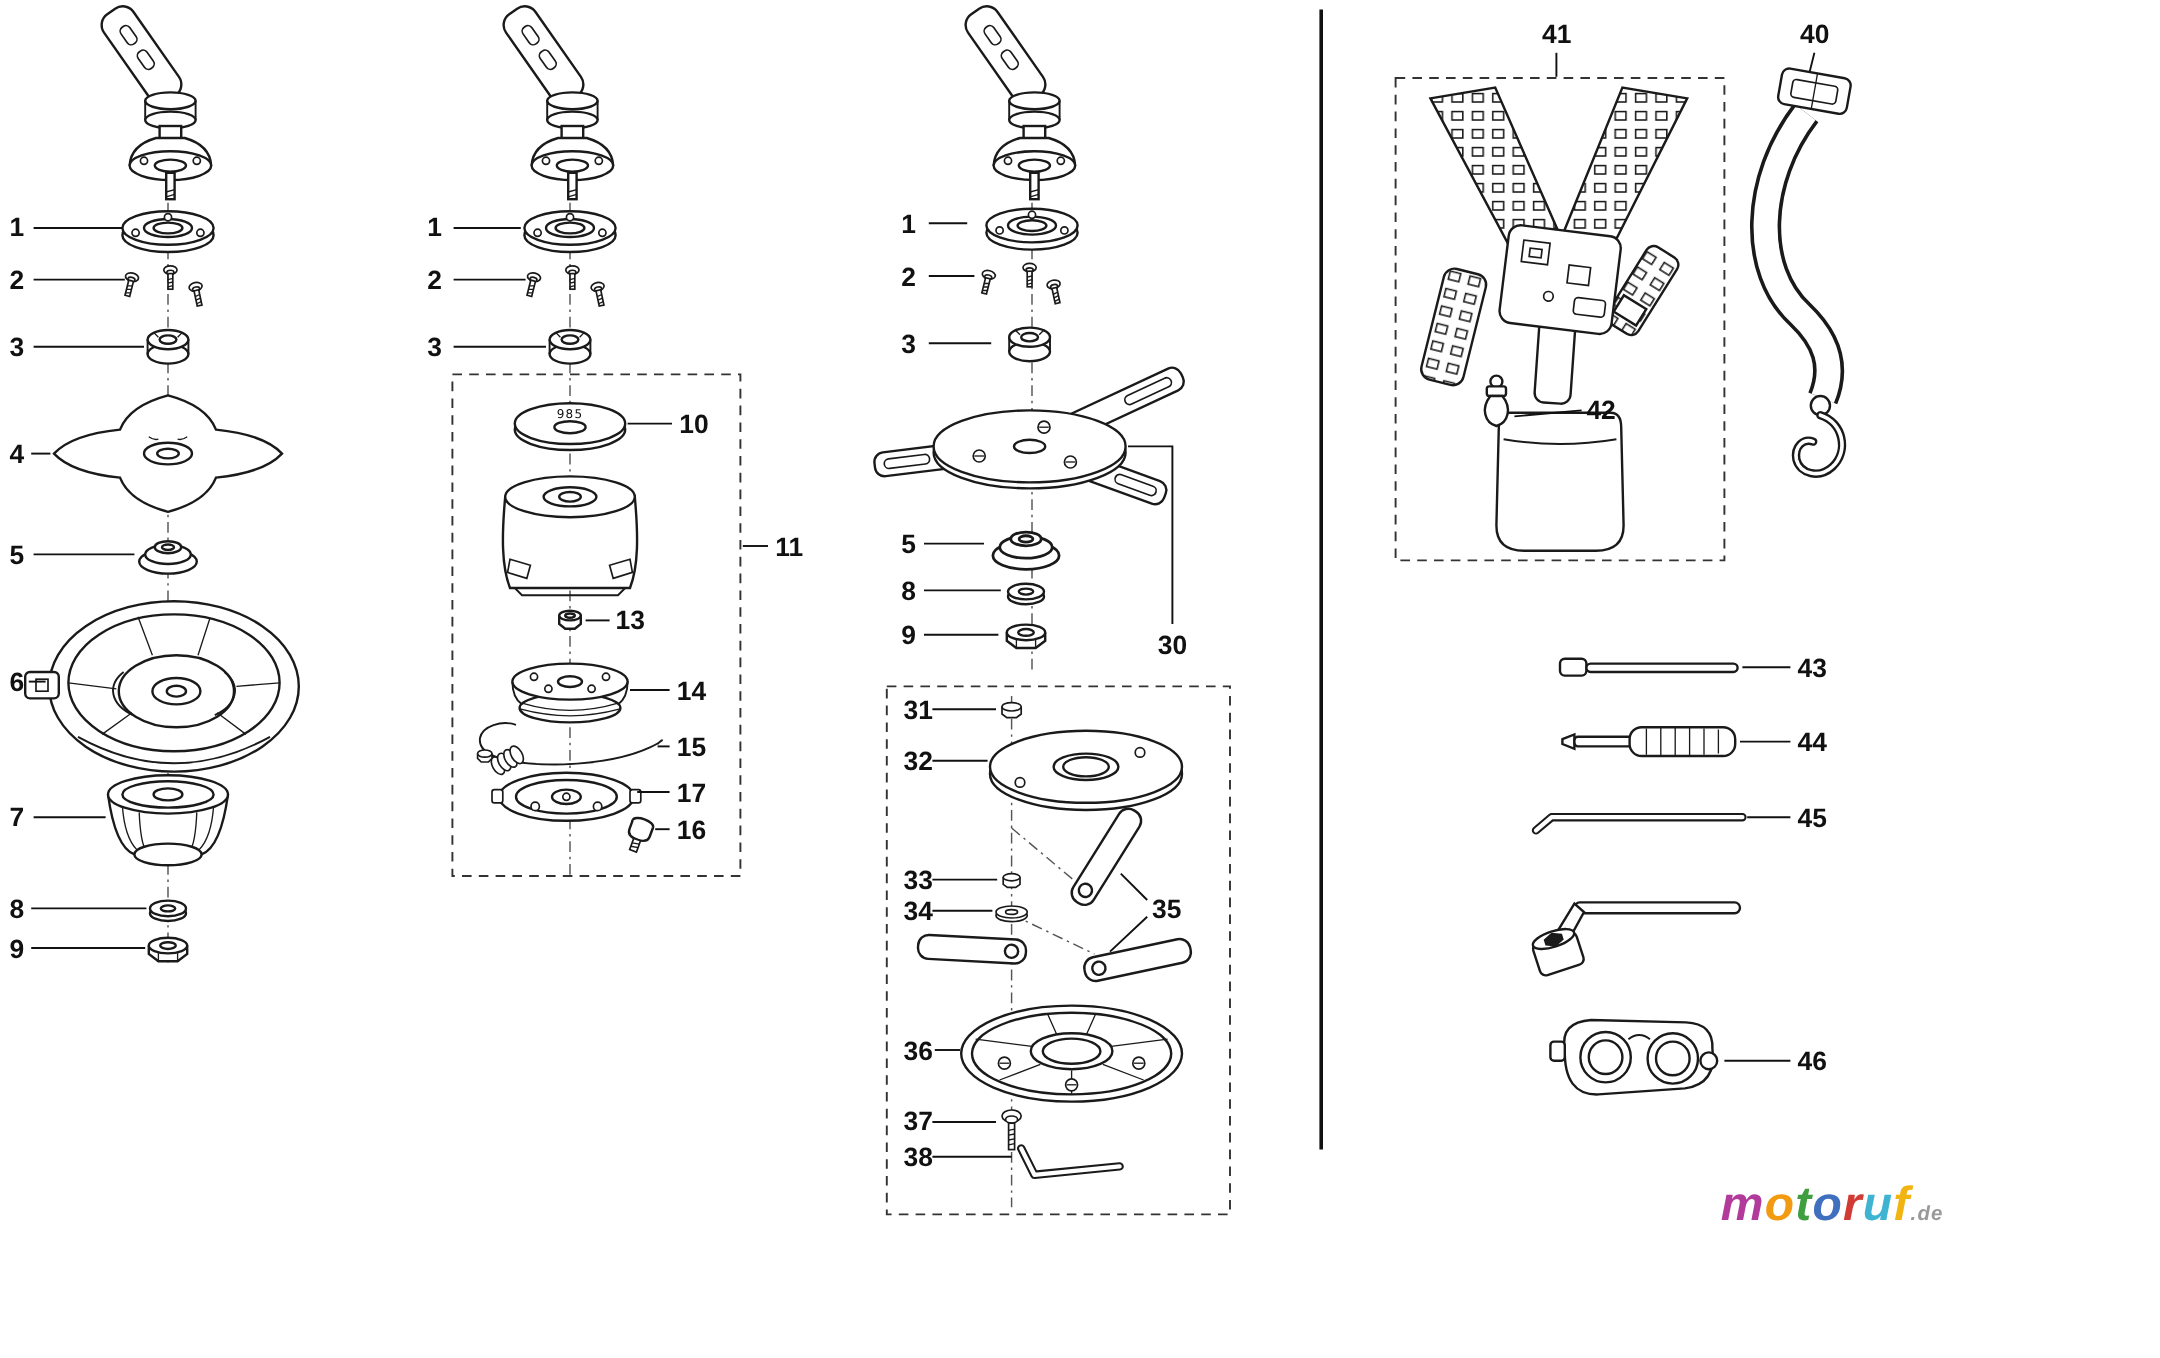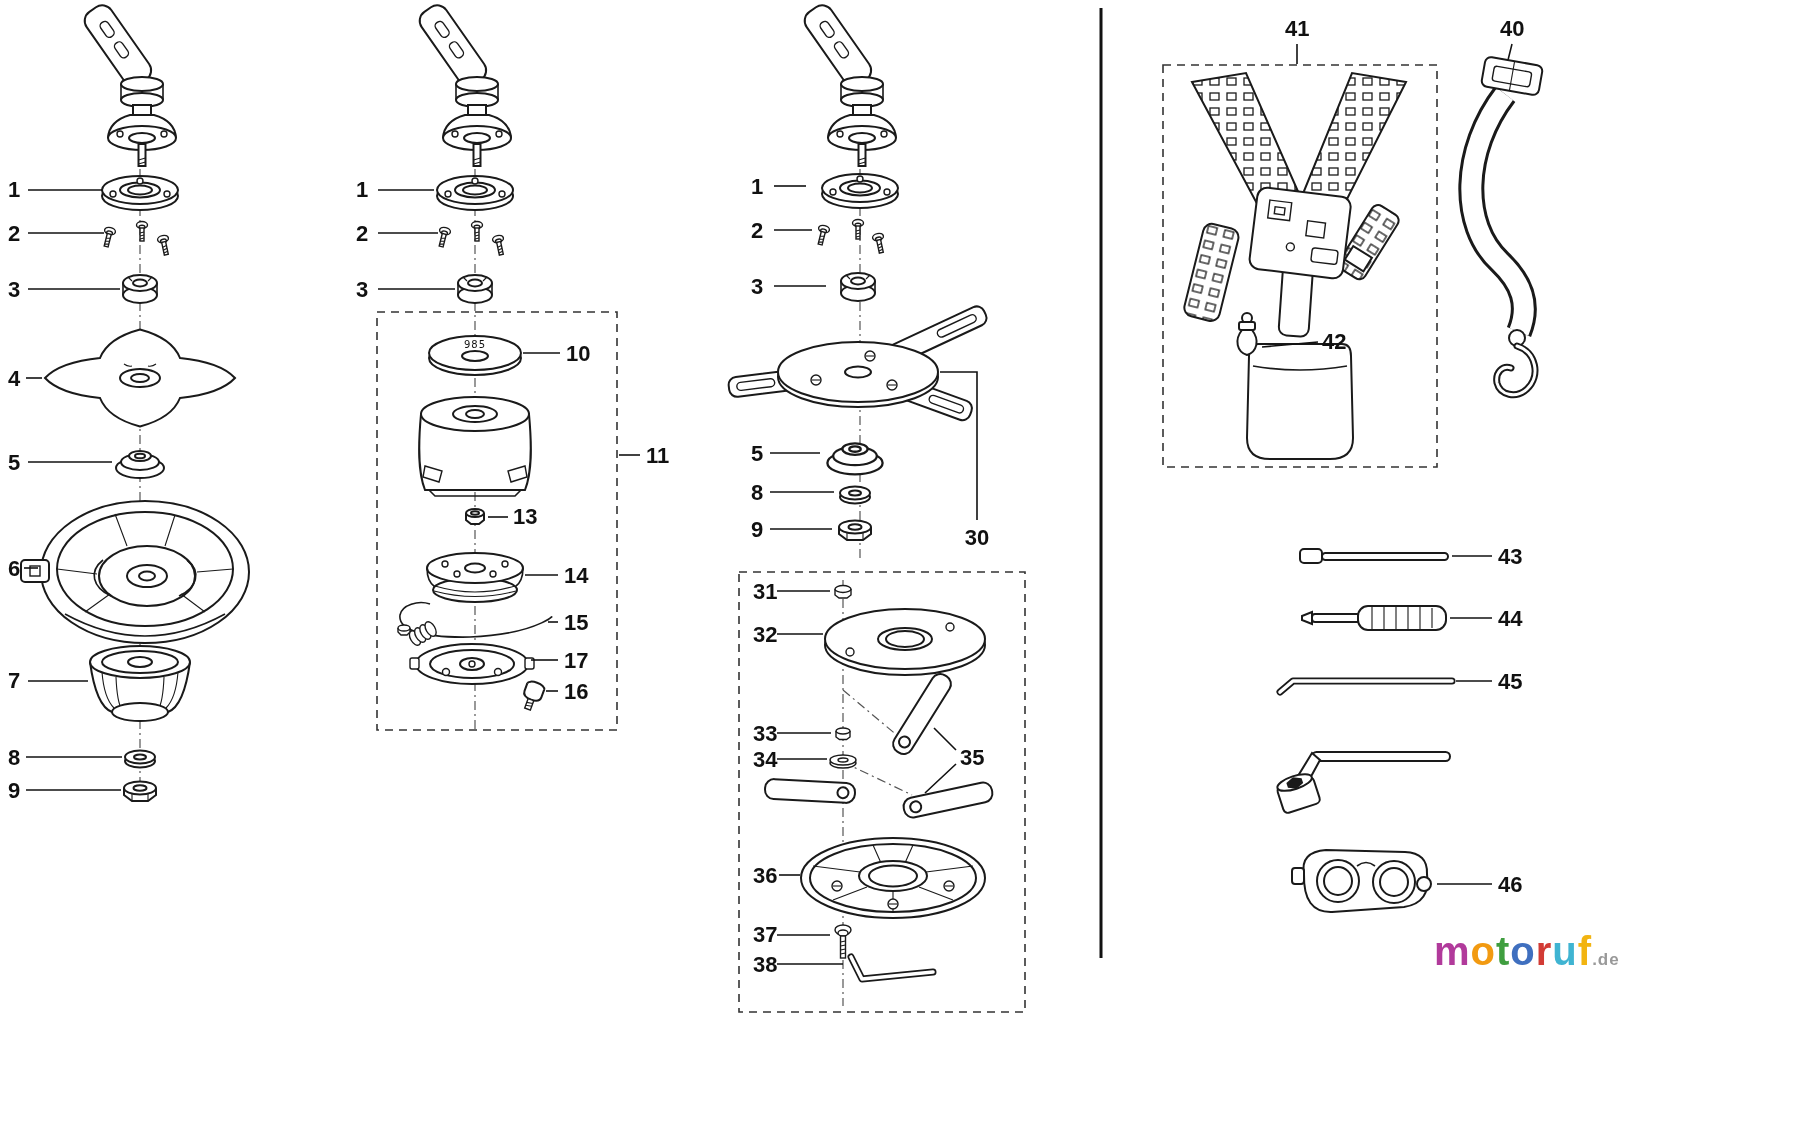--- a/index.html
+++ b/index.html
@@ -20,21 +20,21 @@
   .tinytx { font:10px "DejaVu Sans", sans-serif; fill:#111111; letter-spacing:1px; }
   .hp     { fill:url(#holes); stroke:#1a1a1a; stroke-width:2; }
   .tube-o { fill:none; stroke:#1a1a1a; stroke-width:7;  stroke-linecap:round; stroke-linejoin:round; }
   .tube-i { fill:none; stroke:#ffffff; stroke-width:3.6; stroke-linecap:round; stroke-linejoin:round; }
   .band-o { fill:none; stroke:#1a1a1a; stroke-width:26; }
   .band-i { fill:none; stroke:#ffffff; stroke-width:20; }
   .hook-o { fill:none; stroke:#1a1a1a; stroke-width:7;  stroke-linecap:round; }
   .hook-i { fill:none; stroke:#ffffff; stroke-width:3;  stroke-linecap:round; }
 
   
-  .logo { position:absolute; left:1434px; top:929px; font-weight:bold; 
+  .logo { position:absolute; left:1434px; top:982px; font-weight:bold; font-style:italic;
           font-size:40px; letter-spacing:1px; white-space:nowrap; }
   .logo .sfx { font-size:17px; color:#999999; }
   .c0{color:#b13a9b}.c1{color:#f29a11}.c2{color:#3f9e3f}.c3{color:#3f6fbf}
   .c4{color:#d23b35}.c5{color:#3fb4d2}.c6{color:#f2b411}
 </style>
 </head>
 <body>
 
 <div class="canvas">
 <svg width="1800" height="1132" viewBox="0 0 1800 1132">

